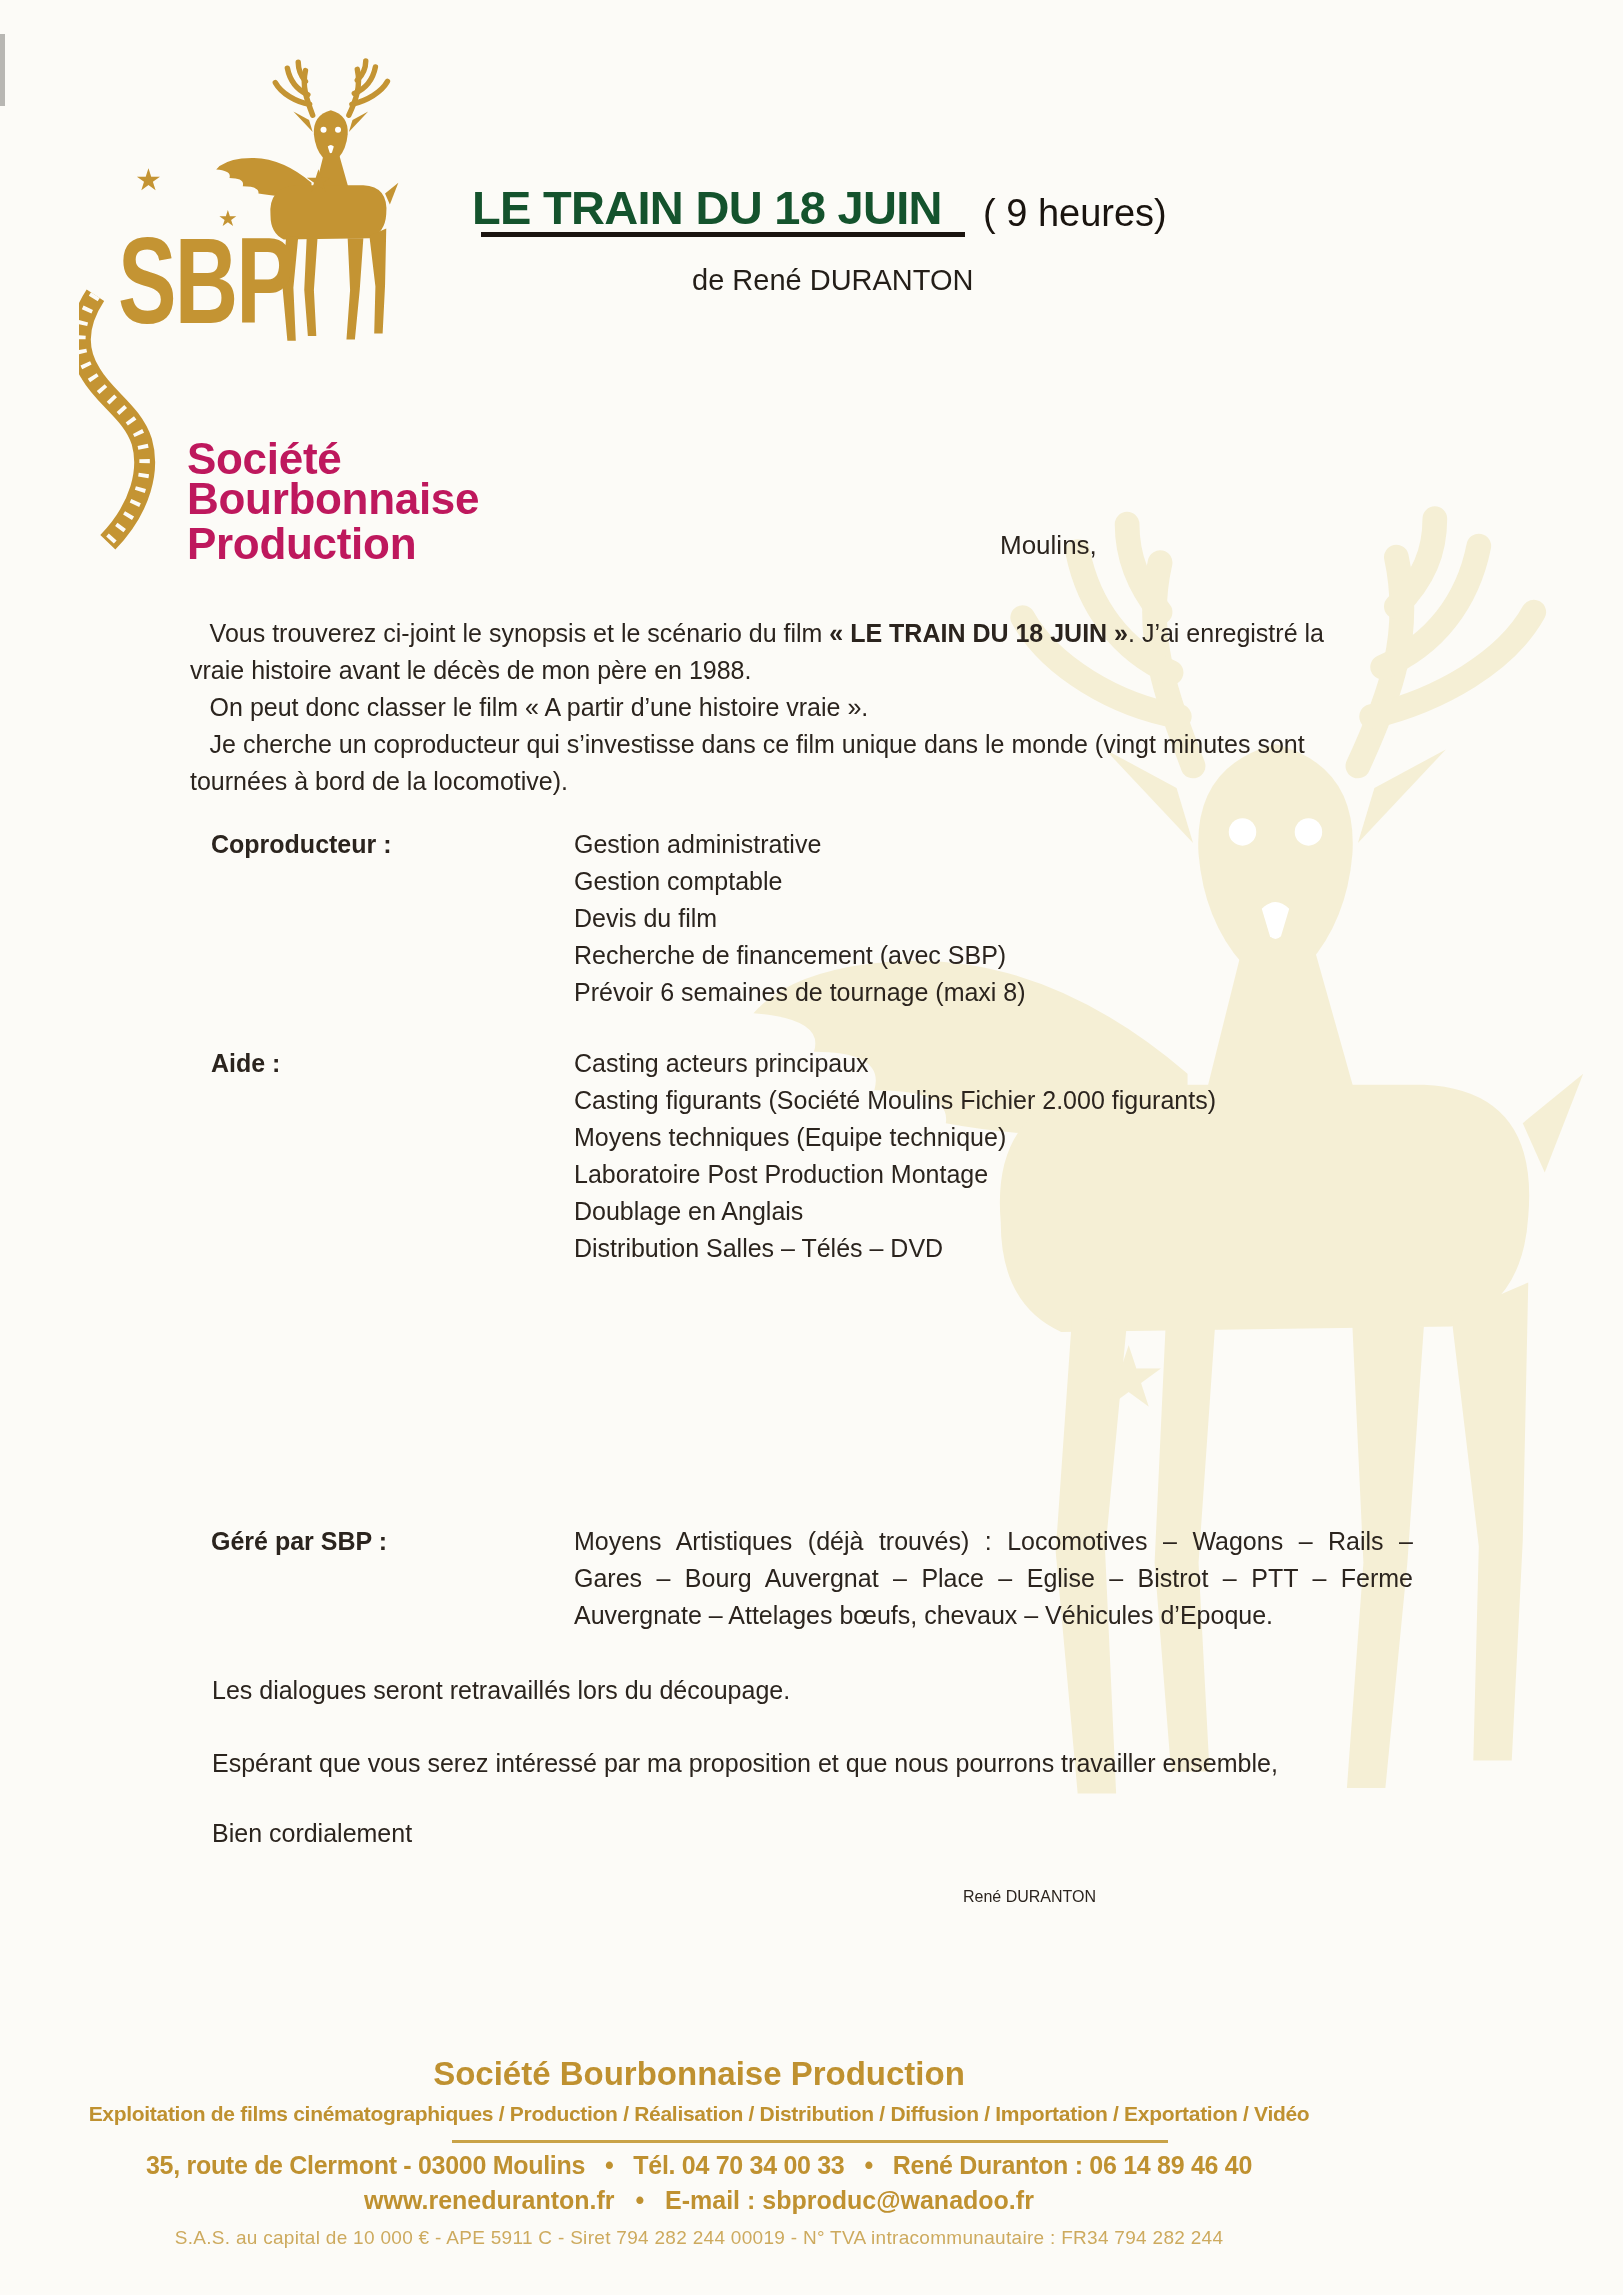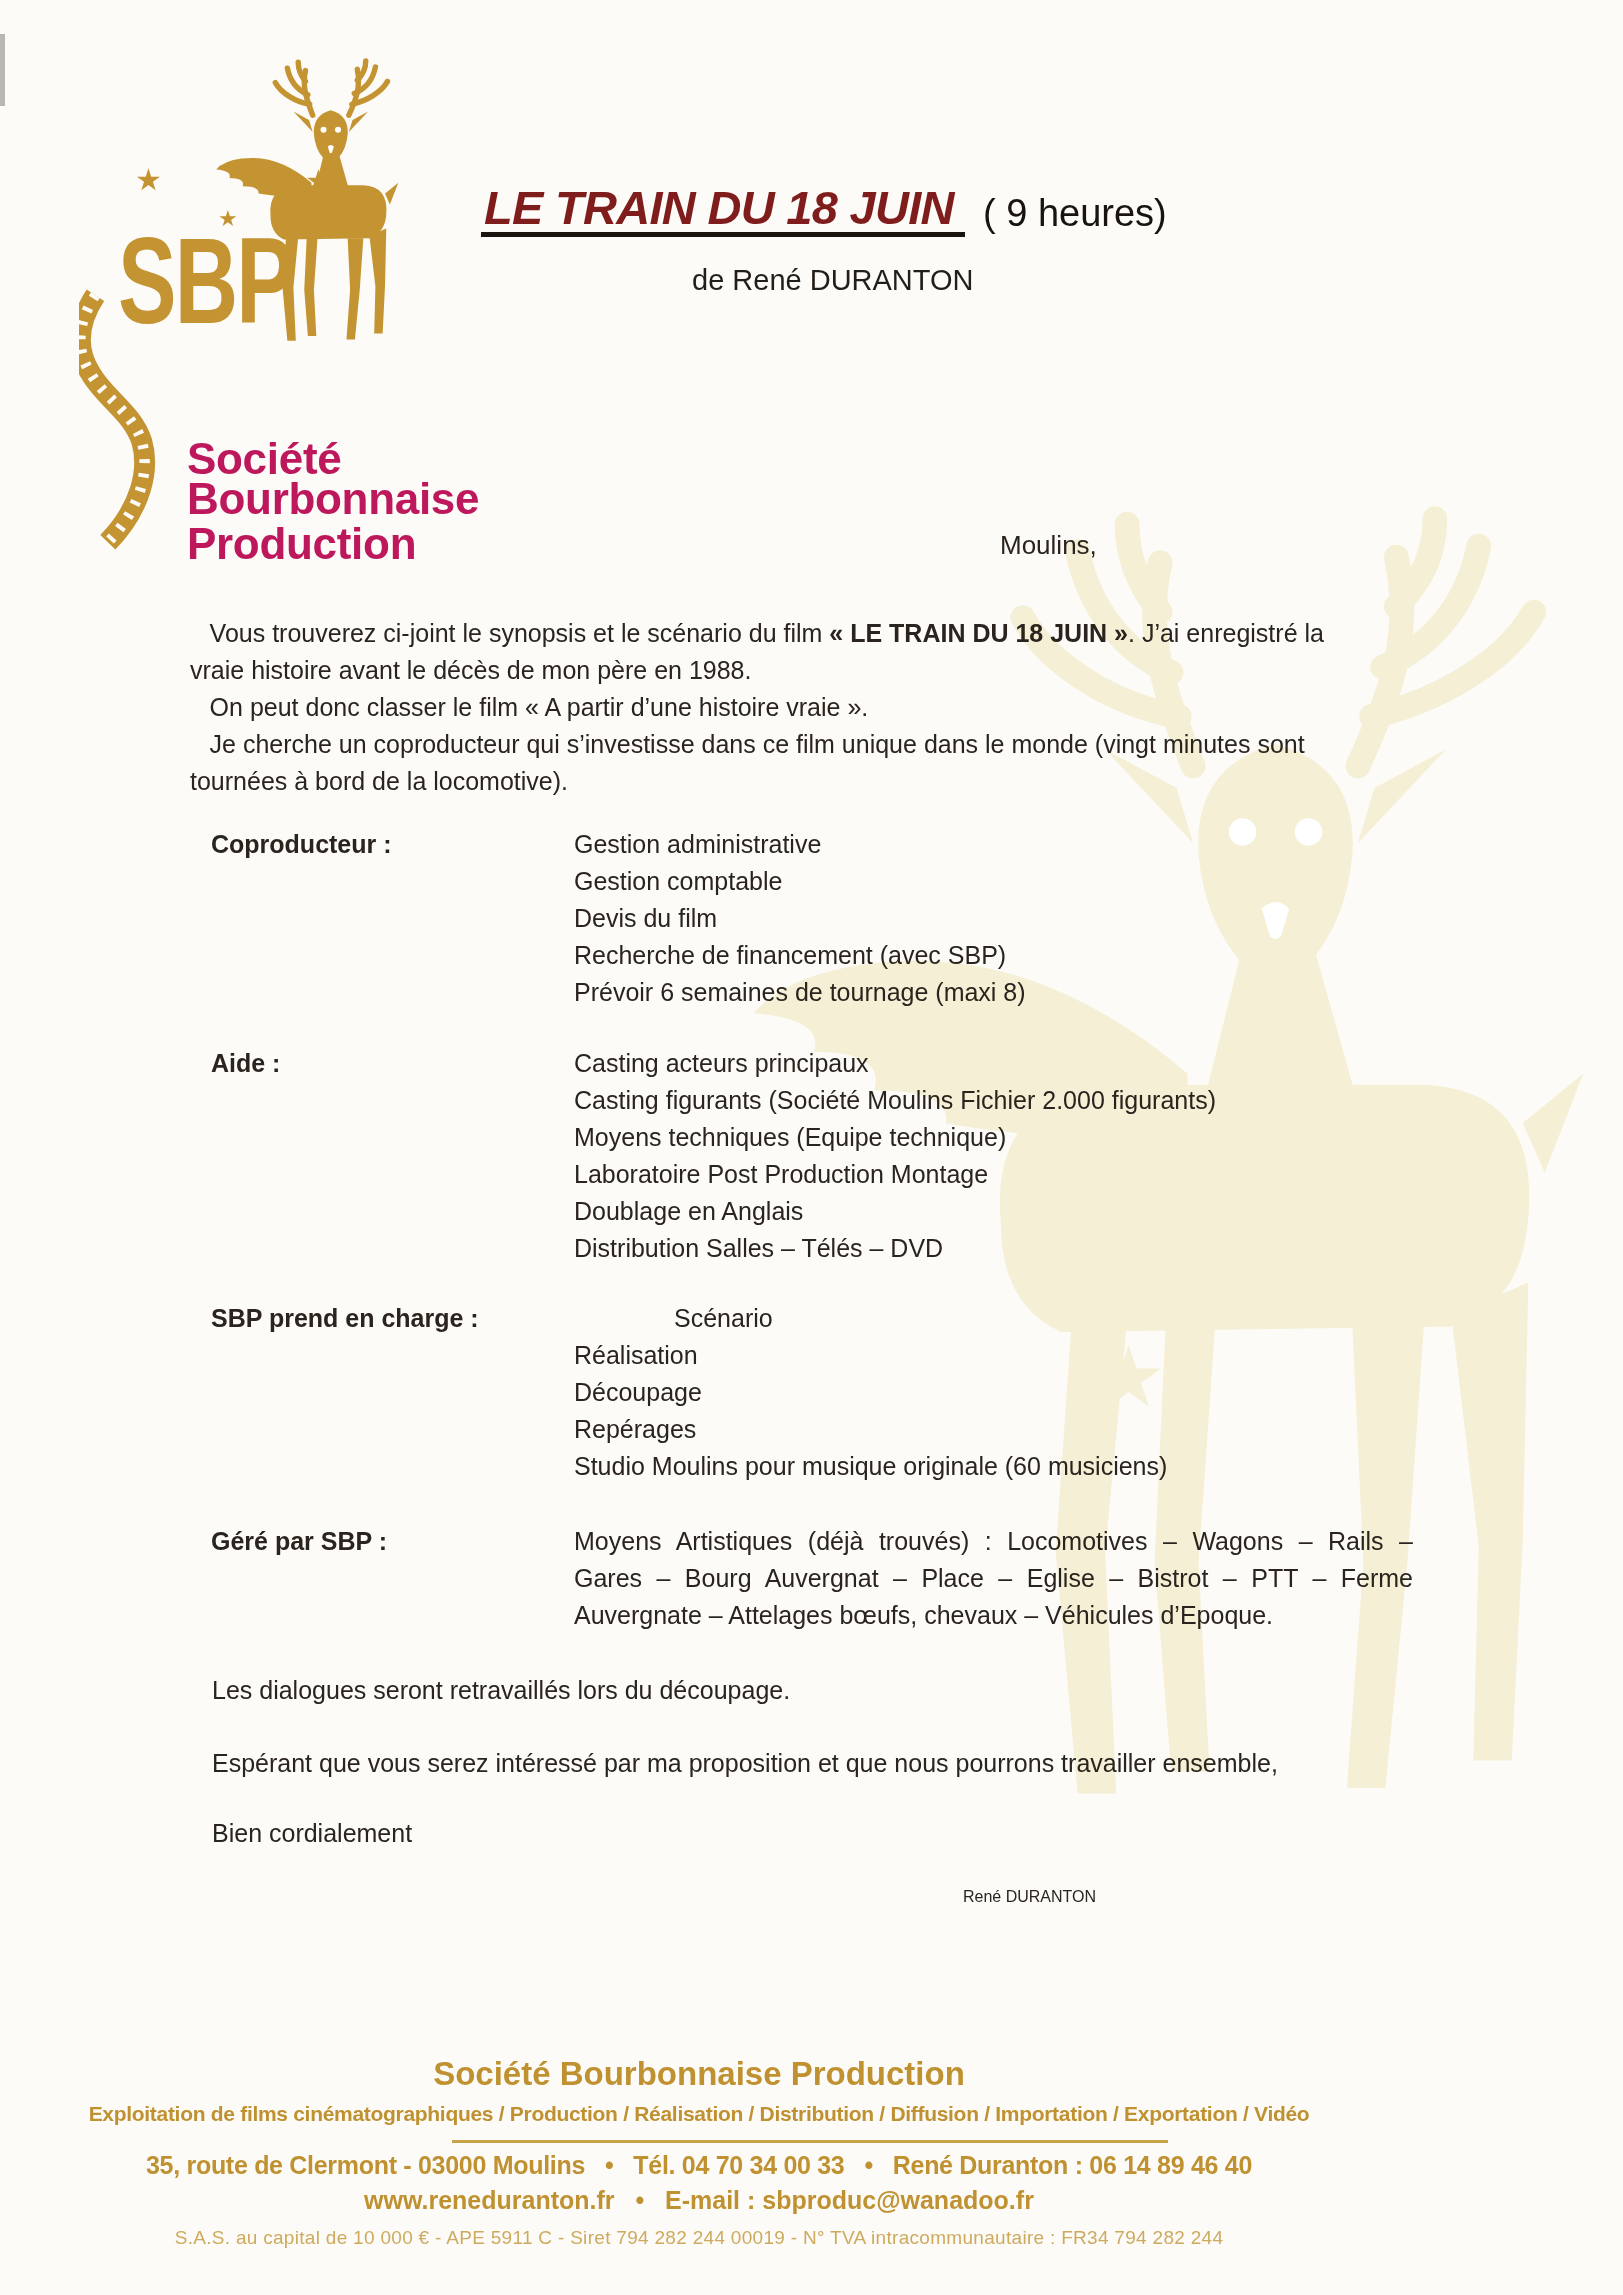--- a/index.html
+++ b/index.html
@@ -16,21 +16,21 @@
   
   .logo-art{position:absolute; left:79px; top:39px; color:#c49433;}
   .sbp-text{
     position:absolute; left:118px; top:220px;
     font-size:122px; font-weight:700; line-height:1; letter-spacing:-2.6px;
     color:#c49433; transform:scaleX(0.72); transform-origin:left top;
   }
   .logo-line{position:absolute; left:187px; font-size:44px; font-weight:700; letter-spacing:-0.3px; color:#be185d; line-height:1.15;}
   .logo-star{position:absolute; color:#c49433; line-height:1;}
   
-  .title{position:absolute; left:484px; top:184px; font-size:47px; font-weight:700; letter-spacing:-0.7px; color:#7f1d1d; line-height:1;font-style:italic;}
+  .title{position:absolute; left:472px; top:184px; font-size:47px; font-weight:700; letter-spacing:-0.7px; color:#14532d; line-height:1;}
   .title-suffix{position:absolute; left:983px; top:194px; font-size:38px; font-weight:400; color:#1a140f; line-height:1;}
   .title-underline{position:absolute; left:481px; top:232px; width:484px; height:4.6px; background:#1a140f;}
   .byline{position:absolute; left:692px; top:264px; font-size:29px; color:#241e18;}
   
   .city{position:absolute; left:1000px; top:530px; font-size:26px;}
   .para{position:absolute; left:190px; top:615px; width:1263px; font-size:25px; line-height:37px;}
   .para .line{min-height:37px;}
   .ind{padding-left:19.6px;}
   .b{font-weight:700;}
   .section{position:absolute; left:211px; width:1282px; font-size:25px; line-height:37px;}
@@ -146,30 +146,20 @@
     <div class="sec-items">
       <div class="sec-item">Casting acteurs principaux</div>
       <div class="sec-item">Casting figurants (Société Moulins Fichier 2.000 figurants)</div>
       <div class="sec-item">Moyens techniques (Equipe technique)</div>
       <div class="sec-item">Laboratoire Post Production Montage</div>
       <div class="sec-item">Doublage en Anglais</div>
       <div class="sec-item">Distribution Salles – Télés – DVD</div>
     </div>
   </div>
 
-  <div class="section" style="top:1300px;">
-    <div class="sec-label">SBP prend en charge :</div>
-    <div class="sec-items">
-      <div class="sec-item xind">Scénario</div>
-      <div class="sec-item">Réalisation</div>
-      <div class="sec-item">Découpage</div>
-      <div class="sec-item">Repérages</div>
-      <div class="sec-item">Studio Moulins pour musique originale (60 musiciens)</div>
-    </div>
-  </div>
 
   <div class="section" style="top:1523px;">
     <div class="sec-label">Géré par SBP :</div>
     <div class="sec-lines">
       <div class="sec-item jline">Moyens Artistiques (déjà trouvés) : Locomotives – Wagons – Rails –</div>
       <div class="sec-item jline">Gares – Bourg Auvergnat – Place – Eglise – Bistrot – PTT – Ferme</div>
       <div class="sec-item">Auvergnate – Attelages bœufs, chevaux – Véhicules d’Epoque.</div>
     </div>
   </div>
 

